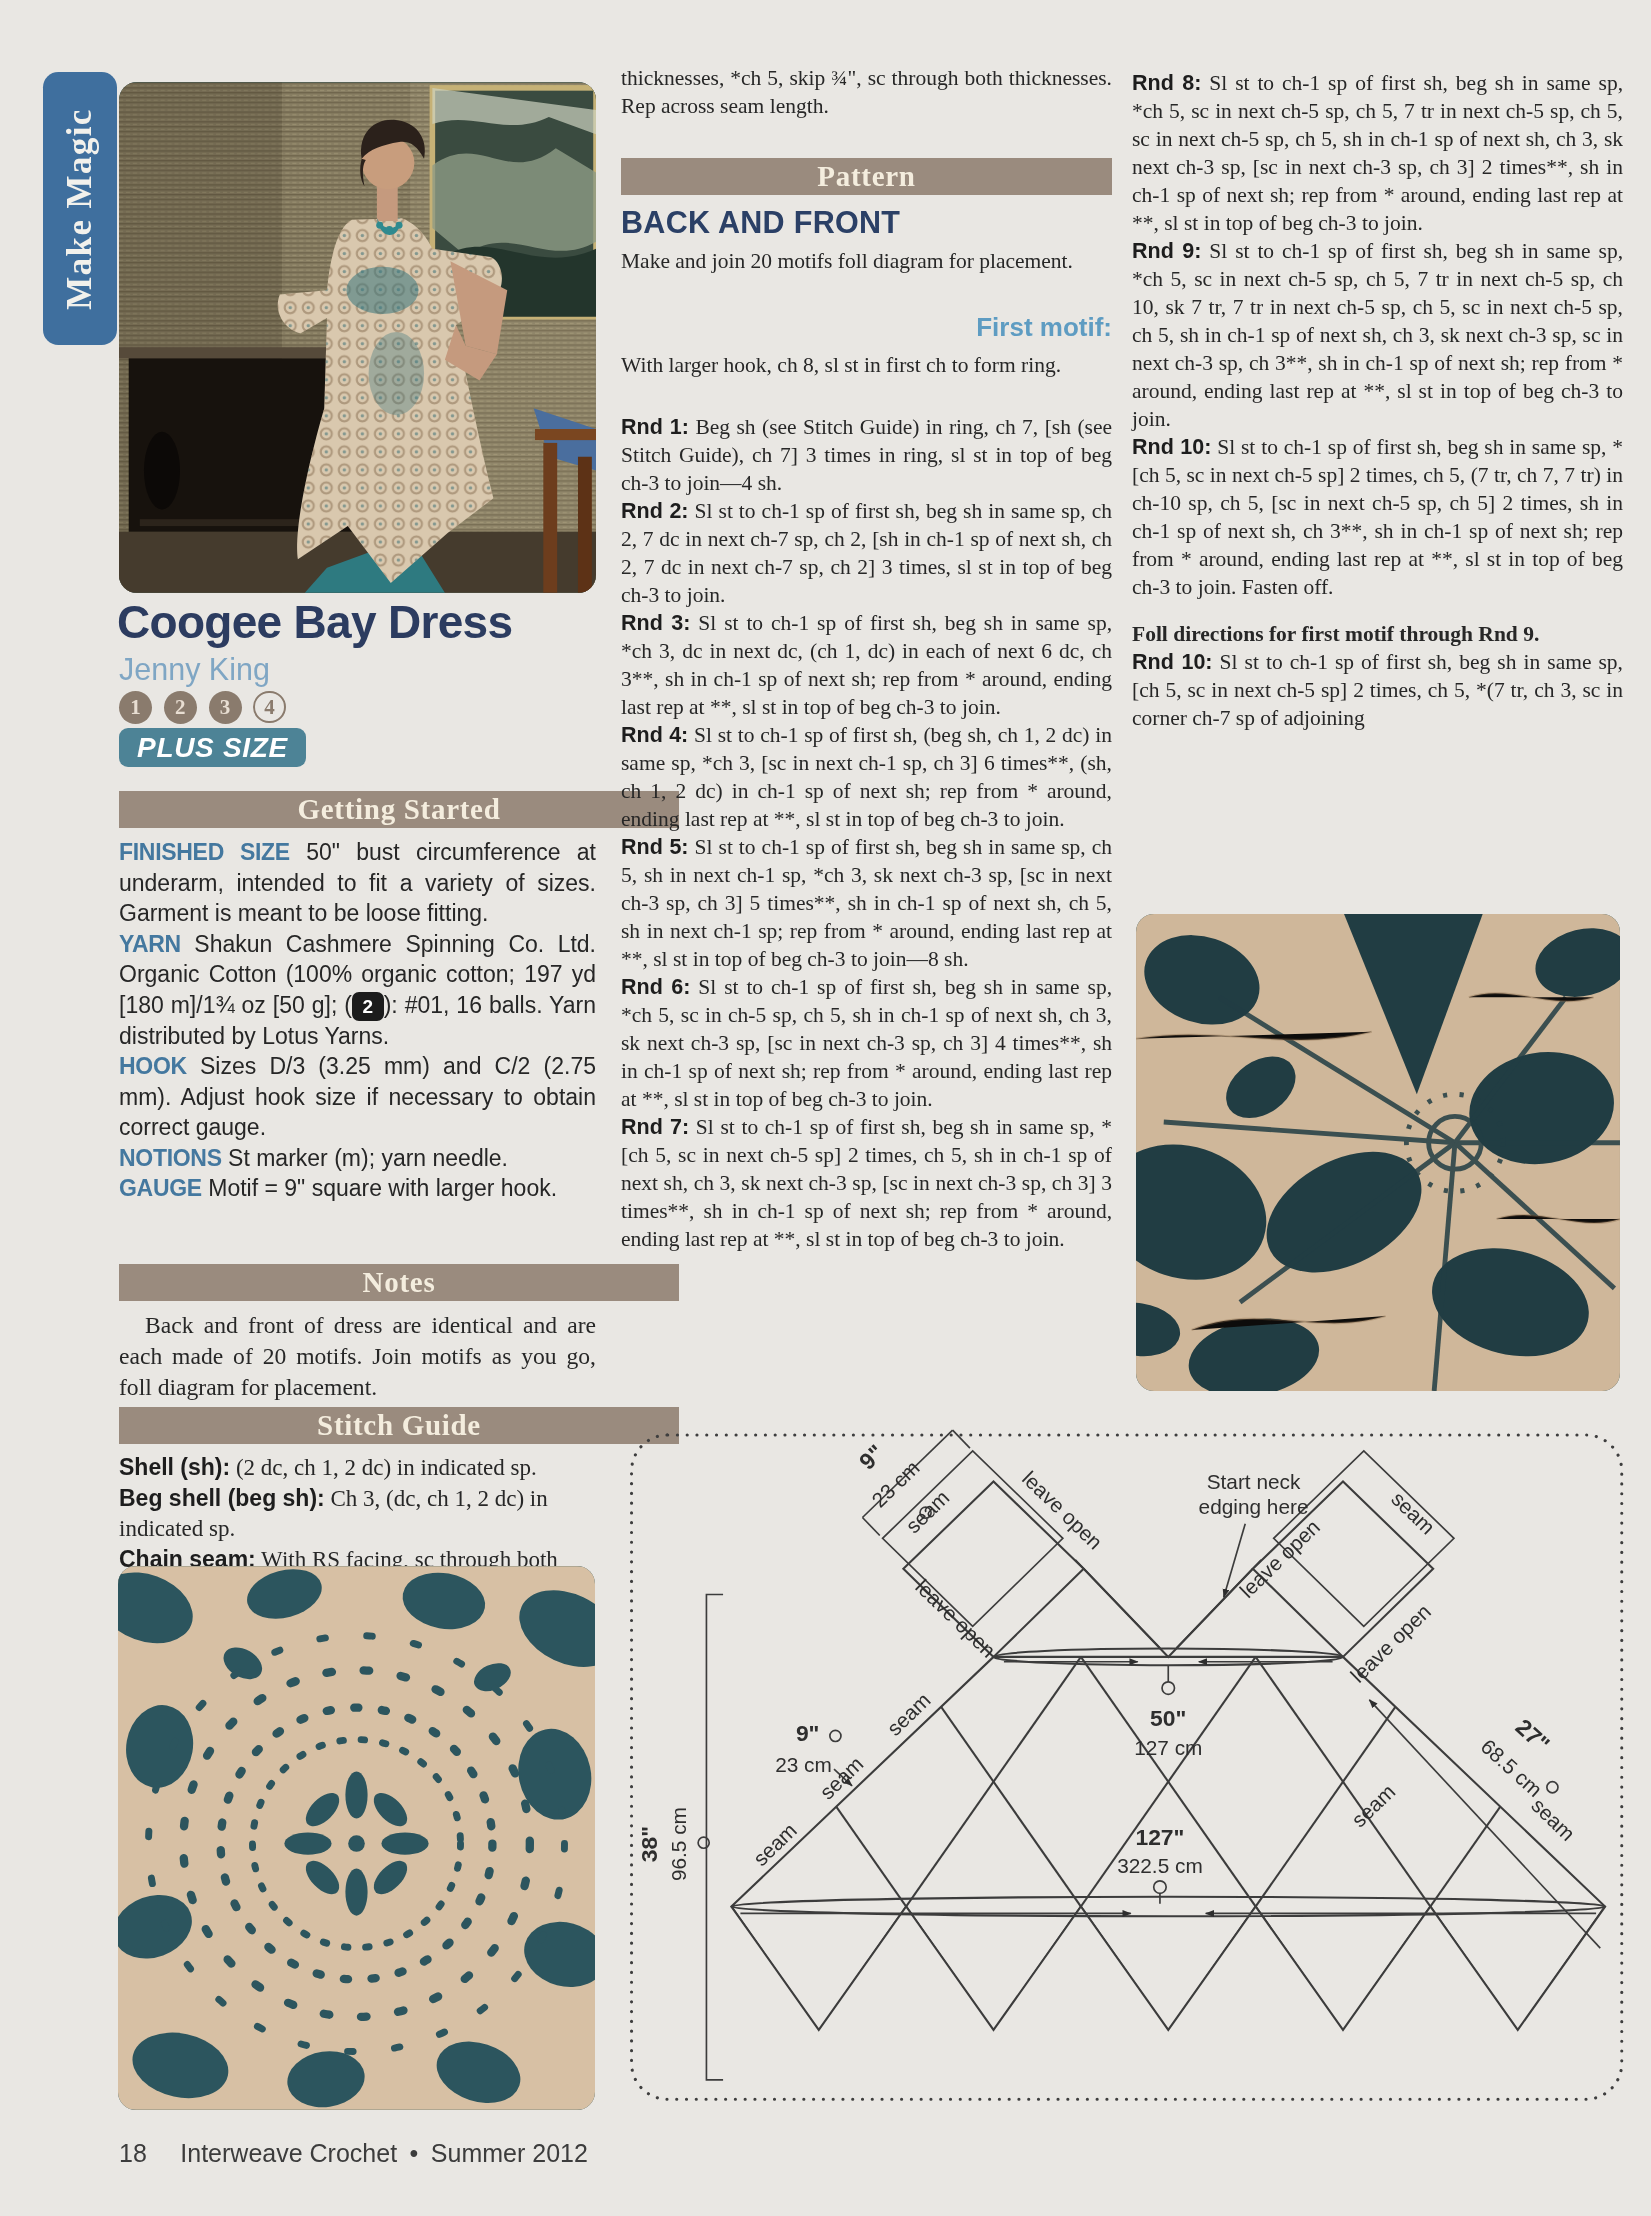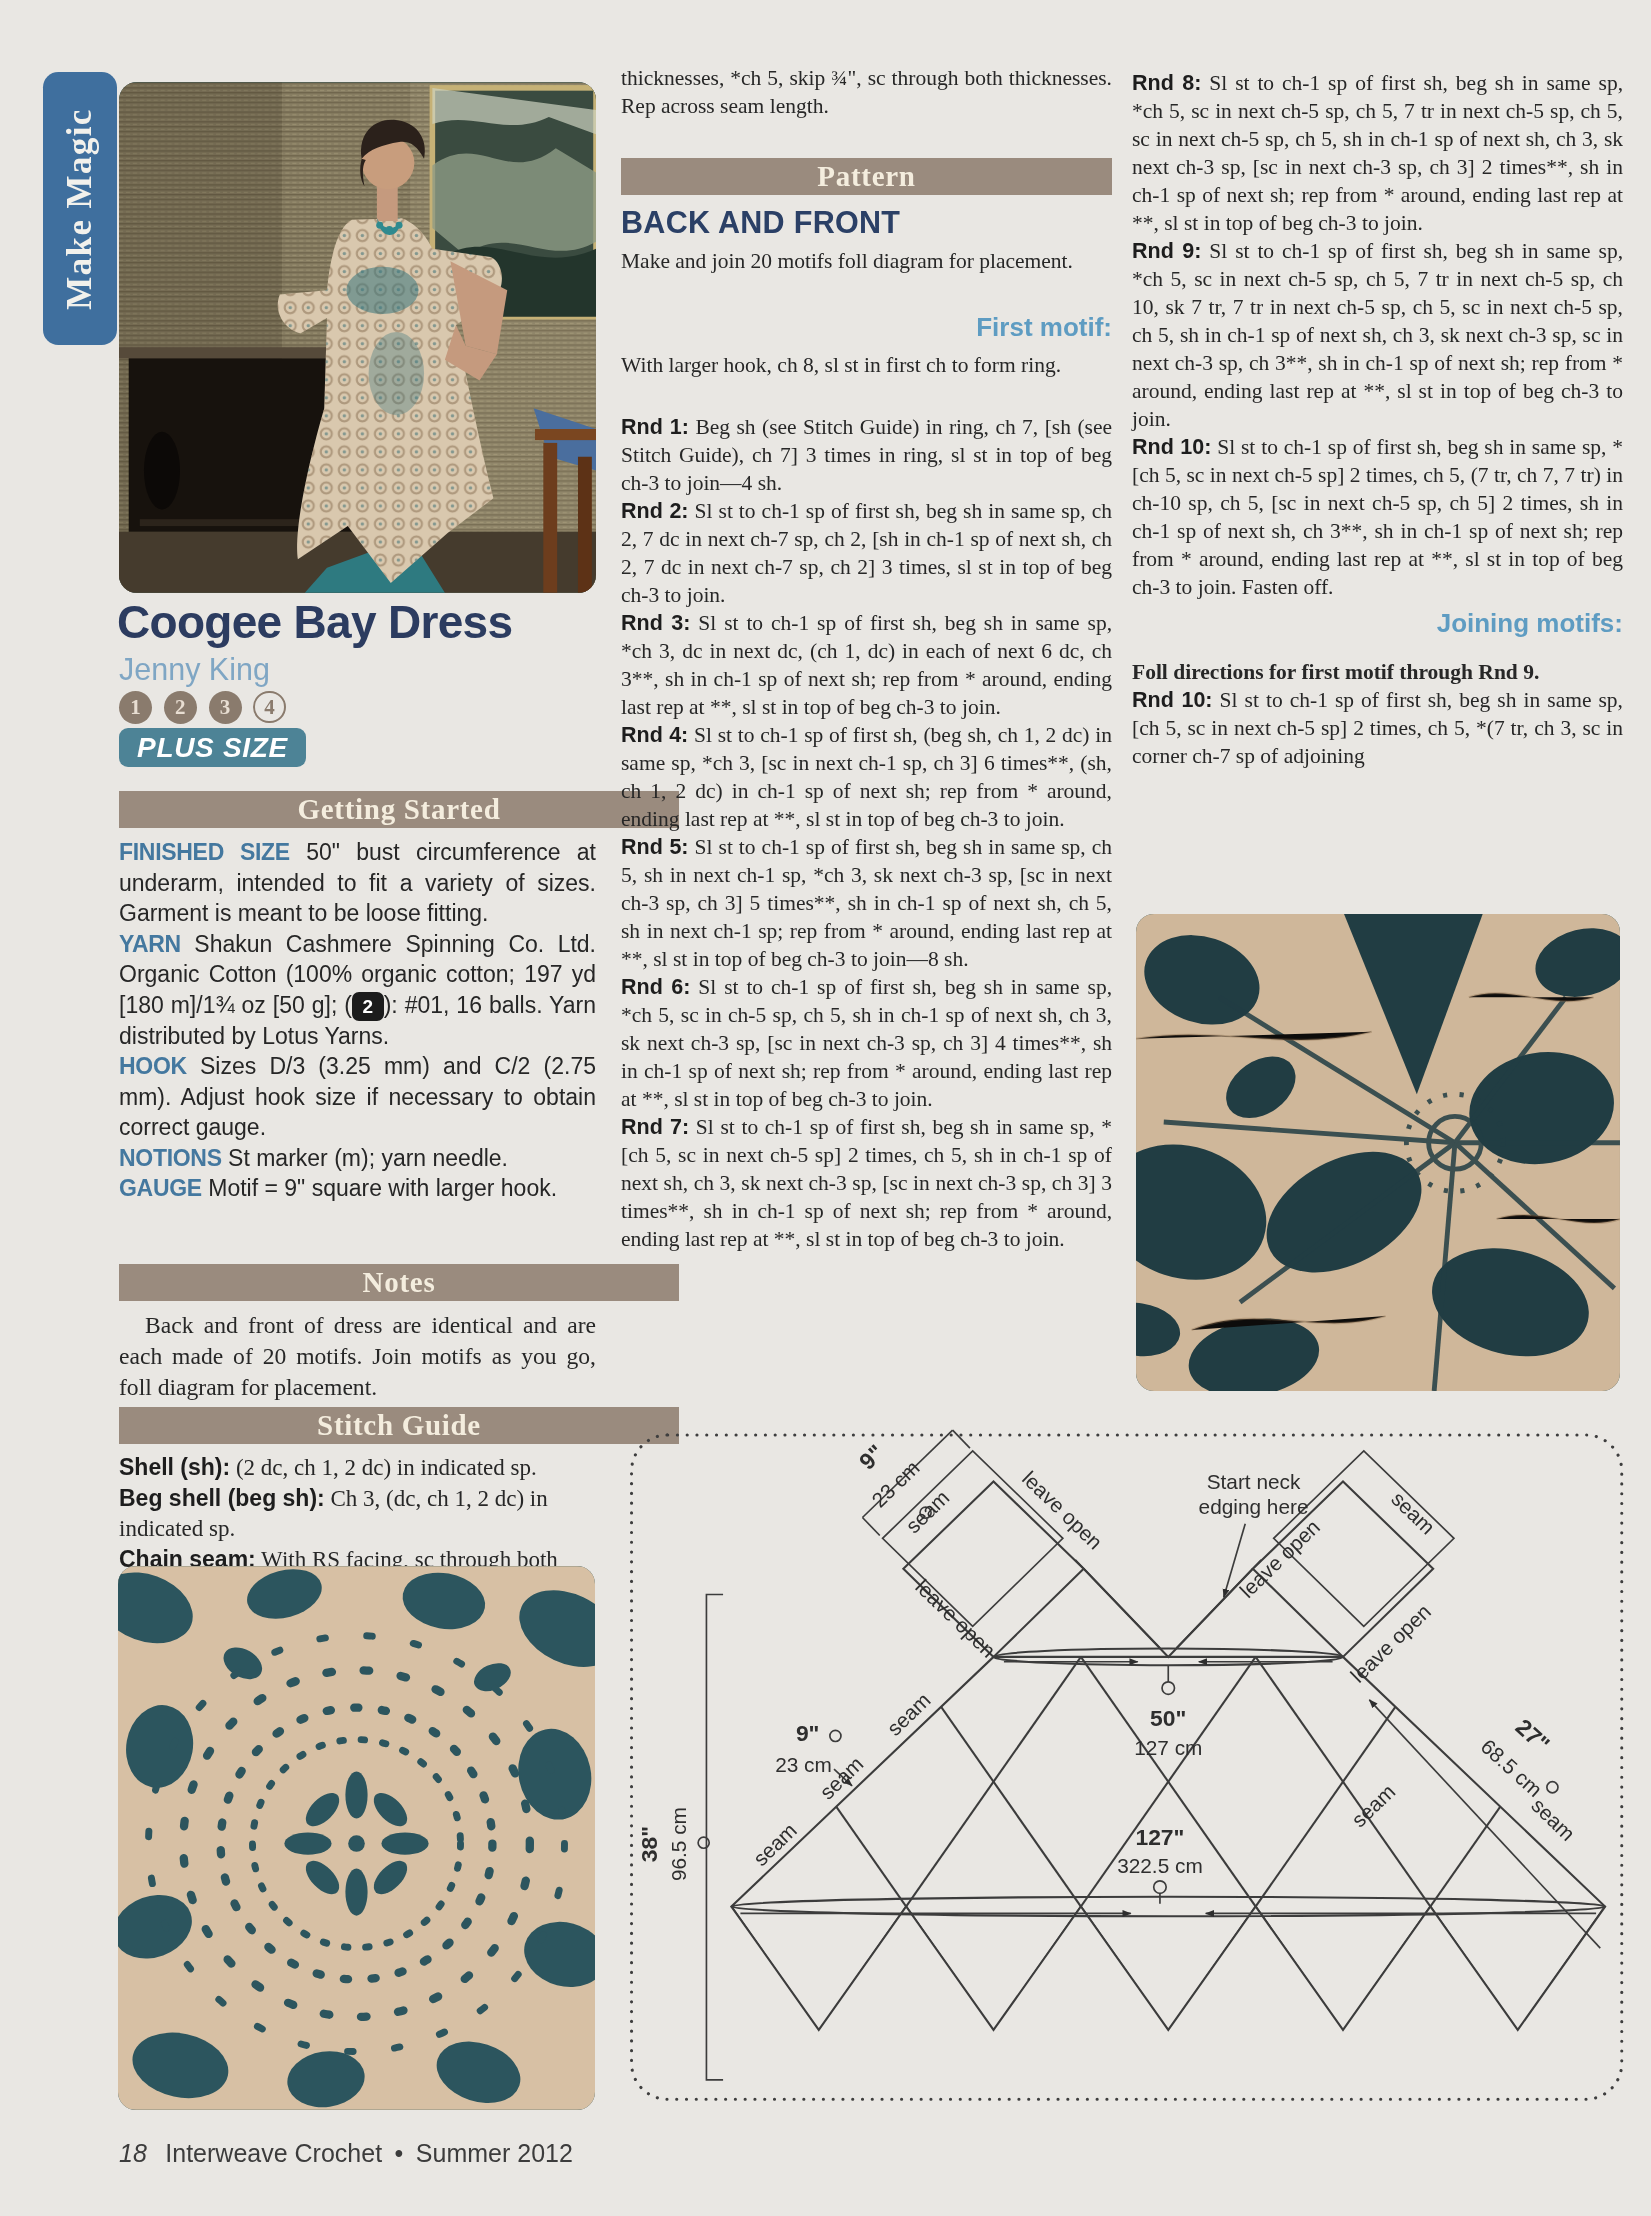--- a/index.html
+++ b/index.html
@@ -29,21 +29,21 @@
   
   .gstext{left:119px;top:837px;width:477px;font:23px/30.5px "Liberation Sans",sans-serif;color:#262626;}
   .gstext .lbl{font-weight:bold;color:#44789f;letter-spacing:-0.3px;}
   .gstext p{text-align:justify;}
   .yarnw{display:inline-block;min-width:23.6px;height:25px;border:2.1px solid #1c1c1c;border-radius:7px;
          background:#1c1c1c;color:#fff;font:bold 19px/25px "Liberation Sans",sans-serif;text-align:center;padding:0 2.1px;}
   .notestext{left:119px;top:1310px;width:477px;font:23.6px/31px "Liberation Serif",serif;text-indent:26px;}
   .sgtext{left:119px;top:1453px;width:477px;font:23px/30.5px "Liberation Serif",serif;}
   .sgtext .lbl{font:bold 23px "Liberation Sans",sans-serif;color:#1d1d1d;}
   .footer{left:119px;top:2139px;font:25px "Liberation Sans",sans-serif;color:#3c3c3c;display:flex;gap:12.5px;align-items:center;}
-  .footer .num{margin-right:6px;font-style:italic;}
+  .footer .num{margin-right:21px;}
   
   .col2{left:621px;width:491px;}
   .col3{left:1132px;width:491px;}
   .ptext{font:21.5px/28px "Liberation Serif",serif;}
   .ptext b,.rndlbl{font:bold 21.5px "Liberation Sans",sans-serif;color:#1d1d1d;}
   .subhead{font:bold 26px "Liberation Sans",sans-serif;color:#5e9cc2;text-align:right;}
   .mainhead{font:bold 30.5px "Liberation Sans",sans-serif;color:#2b4066;letter-spacing:0.3px;}
   .rounds p{text-align:justify;margin:0;}
   
   #diagram{left:626px;top:1428px;width:1002px;height:697px;}
@@ -217,21 +217,20 @@
     <p><b>Rnd 4:</b> <span>Sl st to ch-1 sp of first sh, (beg sh, ch 1, 2 dc) in same sp, *ch 3, [sc in next ch-1 sp, ch 3] 6 times**, (sh, ch 1, 2 dc) in ch-1 sp of next sh; rep from * around, ending last rep at **, sl st in top of beg ch-3 to join.</span></p>
     <p><b>Rnd 5:</b> <span>Sl st to ch-1 sp of first sh, beg sh in same sp, ch 5, sh in next ch-1 sp, *ch 3, sk next ch-3 sp, [sc in next ch-3 sp, ch 3] 5 times**, sh in ch-1 sp of next sh, ch 5, sh in next ch-1 sp; rep from * around, ending last rep at **, sl st in top of beg ch-3 to join—8 sh.</span></p>
     <p><b>Rnd 6:</b> <span>Sl st to ch-1 sp of first sh, beg sh in same sp, *ch 5, sc in ch-5 sp, ch 5, sh in ch-1 sp of next sh, ch 3, sk next ch-3 sp, [sc in next ch-3 sp, ch 3] 4 times**, sh in ch-1 sp of next sh; rep from * around, ending last rep at **, sl st in top of beg ch-3 to join.</span></p>
     <p><b>Rnd 7:</b> <span>Sl st to ch-1 sp of first sh, beg sh in same sp, *[ch 5, sc in next ch-5 sp] 2 times, ch 5, sh in ch-1 sp of next sh, ch 3, sk next ch-3 sp, [sc in next ch-3 sp, ch 3] 3 times**, sh in ch-1 sp of next sh; rep from * around, ending last rep at **, sl st in top of beg ch-3 to join.</span></p>
   </div>
 
   <div class="abs col3 ptext rounds" style="top:69px;">
     <p><b>Rnd 8:</b> <span>Sl st to ch-1 sp of first sh, beg sh in same sp, *ch 5, sc in next ch-5 sp, ch 5, 7 tr in next ch-5 sp, ch 5, sc in next ch-5 sp, ch 5, sh in ch-1 sp of next sh, ch 3, sk next ch-3 sp, [sc in next ch-3 sp, ch 3] 2 times**, sh in ch-1 sp of next sh; rep from * around, ending last rep at **, sl st in top of beg ch-3 to join.</span></p>
     <p><b>Rnd 9:</b> <span>Sl st to ch-1 sp of first sh, beg sh in same sp, *ch 5, sc in next ch-5 sp, ch 5, 7 tr in next ch-5 sp, ch 10, sk 7 tr, 7 tr in next ch-5 sp, ch 5, sc in next ch-5 sp, ch 5, sh in ch-1 sp of next sh, ch 3, sk next ch-3 sp, sc in next ch-3 sp, ch 3**, sh in ch-1 sp of next sh; rep from * around, ending last rep at **, sl st in top of beg ch-3 to join.</span></p>
     <p><b>Rnd 10:</b> <span>Sl st to ch-1 sp of first sh, beg sh in same sp, *[ch 5, sc in next ch-5 sp] 2 times, ch 5, (7 tr, ch 7, 7 tr) in ch-10 sp, ch 5, [sc in next ch-5 sp, ch 5] 2 times, sh in ch-1 sp of next sh, ch 3**, sh in ch-1 sp of next sh; rep from * around, ending last rep at **, sl st in top of beg ch-3 to join. Fasten off.</span></p>
-    <div class="subhead" style="margin-top:7px;">Joining motifs:</div>
     <p style="margin-top:19px;font-weight:bold;">Foll directions for first motif through Rnd 9.</p>
     <p><b>Rnd 10:</b> <span>Sl st to ch-1 sp of first sh, beg sh in same sp, [ch 5, sc in next ch-5 sp] 2 times, ch 5, *(7 tr, ch 3, sc in corner ch-7 sp of adjoining</span></p>
   </div>
 
   <div class="photo" style="left:1136px;top:914px;width:484px;height:477px;">
     <svg width="484" height="477" viewBox="0 0 698 688">
       <rect width="698" height="688" fill="#cdb597"></rect>
       <g fill="#16343c">
         <polygon points="300,0 500,0 405,260"></polygon>
         <ellipse cx="95" cy="95" rx="85" ry="62" transform="rotate(18 95 95)"></ellipse>

